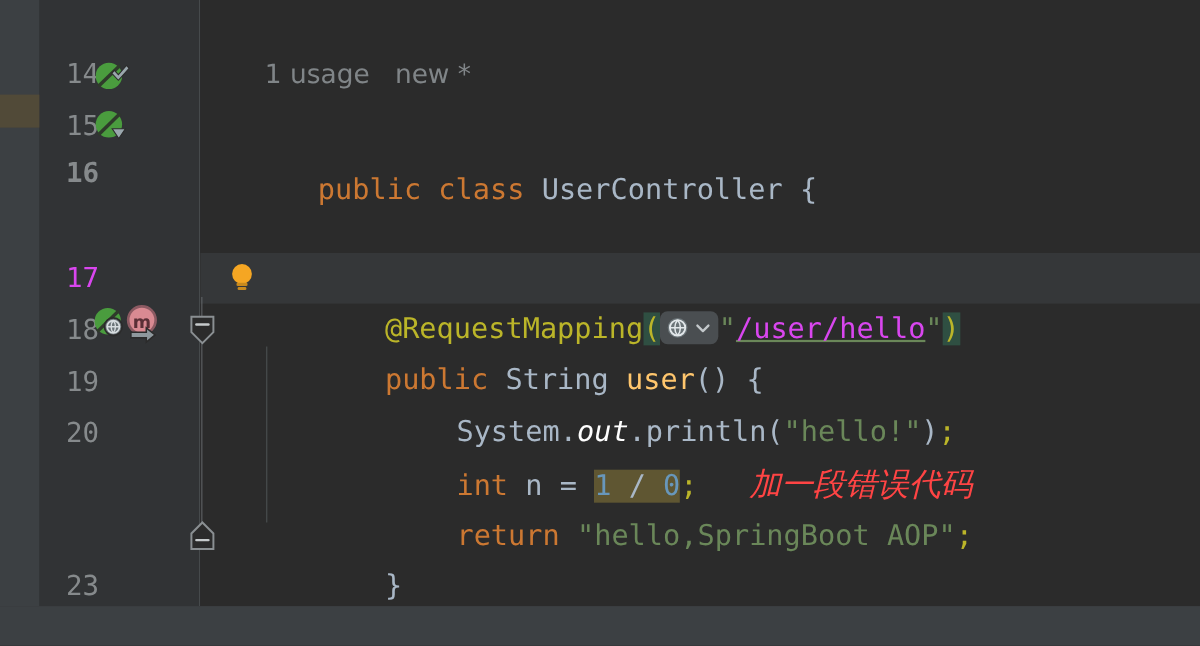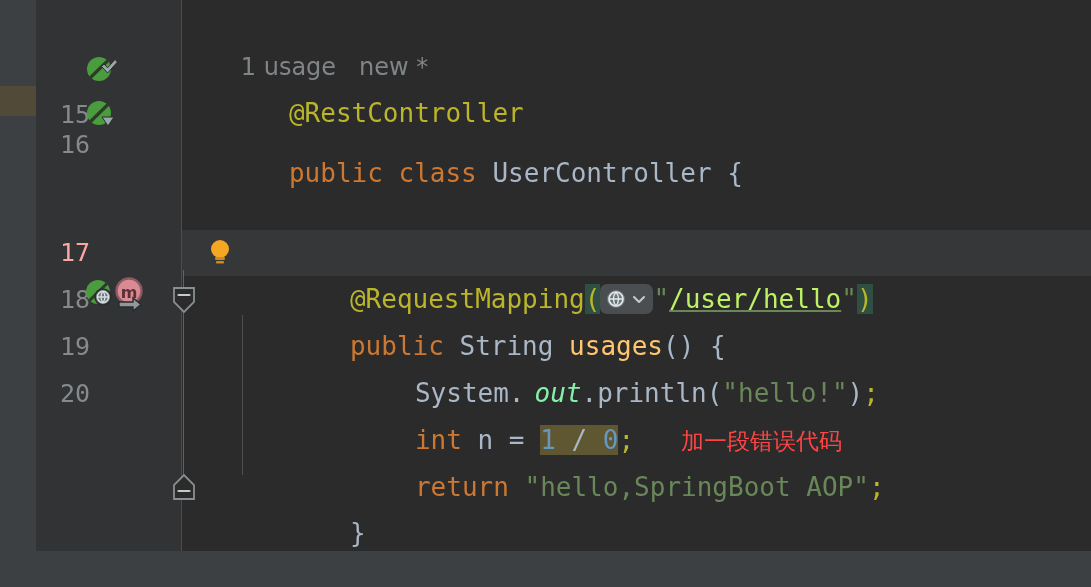--- a/index.html
+++ b/index.html
@@ -50,21 +50,21 @@
 
   
   .row { position: absolute; left: 0; width: 100%; height: 46px; }
 
   .lineno {
     position: absolute; right: 92px;
     font-family: "DejaVu Sans Mono", monospace;
     font-size: 25px; color: #868a8c; line-height: 46px;
     text-align: right; width: 60px;
   }
-  .lineno.current { color: #fca5a5; }
+  .lineno.current { color: #d946ef; }
 
   .row-hl {
     position: absolute; left: 0; top: 0; height: 46px; width: 100%;
     background: #353739;
   }
 
   
   .code-line {
     position: absolute; left: 0; height: 46px; line-height: 46px;
     font-family: "DejaVu Sans Mono", monospace;
@@ -74,24 +74,24 @@
   }
   .pad { padding-left: 13px; }
 
   
   .t-anno   { color: #bbb529; }
   .t-kw     { color: #cc7832; }
   .t-cls    { color: #a9b7c6; }
   .t-meth   { color: #ffc66d; }
   .t-str    { color: #6a8759; }
   .t-num    { color: #6897bb; }
-  .t-field  { color: #86efac; font-style: italic; margin-left: 10px; }
+  .t-field  { color: #ffffff; font-style: italic; }
   .t-plain  { color: #a9b7c6; }
-  .t-err    { color: #ff4444; font-family: "DejaVu Sans", sans-serif; font-size: 23px; }
-  .t-link   { color: #bef264; text-decoration: underline; text-decoration-color: #6a8759; }
+  .t-err    { color: #ff4444; font-family: "DejaVu Sans", sans-serif; font-size: 29px; font-style: italic; }
+  .t-link   { color: #d946ef; text-decoration: underline; text-decoration-color: #6a8759; }
   .brace-hl { background: #2f4f42; }
   .sel-hl   { background: #5f5632; }
 
   
   .hint-row {
     position: absolute; left: 0; height: 46px; line-height: 46px;
     font-family: "DejaVu Sans", sans-serif;
     font-size: 24px; color: #808588;
     white-space: pre;
   }
@@ -128,37 +128,43 @@
 <body>
 
 <div id="root">
 
   <div class="left-strip">
     <div class="left-marker"></div>
   </div>
 
   <div class="gutter">
 
+    <div class="row" style="top:44px;">
+      <div class="lineno">14</div>
+    </div>
     <div class="row" style="top:92px;padding-left:48px;">
       <div class="lineno">15</div>
     </div>
-    <div class="row" style="top:122px;">
+    <div class="row" style="top:134px;font-weight:bold;">
       <div class="lineno">16</div>
     </div>
     <div class="row" style="top:230px;">
       <div class="lineno current">17</div>
     </div>
     <div class="row" style="top:277px;">
       <div class="lineno">18</div>
     </div>
     <div class="row" style="top:324px;">
       <div class="lineno">19</div>
     </div>
     <div class="row" style="top:371px;padding-left:43px;">
       <div class="lineno">20</div>
+    </div>
+    <div class="row" style="top:510px;">
+      <div class="lineno">23</div>
     </div>
 
     <div class="gicon" style="left:48px; top:52px;">
       <svg width="34" height="34" viewBox="0 0 34 34">
         <circle cx="15" cy="17" r="12" fill="#4a9c3e"></circle>
         <path d="M5.5 26.5 L25 7.5" stroke="#2f3a2b" stroke-width="3.2" fill="none"></path>
         <path d="M20 12 l3.6 3.8 L31 7.5 l2.4 2.6 L23.6 21 L17.6 14.6 Z" fill="#9aa7ad" stroke="#2b2b2b" stroke-width="1"></path>
       </svg>
     </div>
 
@@ -189,23 +195,20 @@
 
   </div>
   <div class="gutter-sep"></div>
 
   <div class="code-area">
 
     <div class="hint-row" style="top:-2px; left:13px;">
       <span>1 usage</span><span style="color:#2b2b2b">   </span><span>new *</span>
     </div>
 
-    <div class="code-line pad" style="top:44px;">
-      <span class="t-anno">@RestController</span>
-    </div>
 
     <div class="code-line pad" style="top:104px;">
       <span class="t-kw">public</span><span class="t-plain"> </span><span class="t-kw">class</span><span class="t-plain"> </span><span class="t-cls">UserController</span><span class="t-plain"> </span><span class="t-plain">{</span>
     </div>
 
     <div class="code-line pad" style="top:138px;"></div>
 
     <div class="hint-row" style="top:185px; left:74px;">
       <span>no usages</span><span style="color:#2b2b2b">   </span><span>new *</span>
     </div>
@@ -226,21 +229,21 @@
       <span class="t-anno">@RequestMapping</span><span class="t-anno brace-hl">(</span><span class="inline-widget"><svg width="22" height="22" viewBox="0 0 22 22">
             <circle cx="11" cy="11" r="9" fill="#6b7478"></circle>
             <circle cx="11" cy="11" r="7" fill="none" stroke="#e2e7ea" stroke-width="1.7"></circle>
             <path d="M4 11 h14 M11 4 c-3.4 4-3.4 10 0 14 M11 4 c3.4 4 3.4 10 0 14" stroke="#e2e7ea" stroke-width="1.4" fill="none"></path>
           </svg><svg width="20" height="20" viewBox="0 0 20 20">
             <path d="M5 8 l5 5 5 -5" fill="none" stroke="#c3c8cb" stroke-width="2.1" stroke-linecap="round" stroke-linejoin="round"></path>
           </svg></span><span class="t-str">"</span><span class="t-link">/user/hello</span><span class="t-str">"</span><span class="t-anno brace-hl">)</span>
     </div>
 
     <div class="code-line" style="top:277px; left:74px;">
-      <span class="t-kw">public</span><span class="t-plain"> </span><span class="t-cls">String</span><span class="t-plain"> </span><span class="t-meth">usages</span><span class="t-plain">()</span><span class="t-plain"> </span><span class="t-plain">{</span>
+      <span class="t-kw">public</span><span class="t-plain"> </span><span class="t-cls">String</span><span class="t-plain"> </span><span class="t-meth">user</span><span class="t-plain">()</span><span class="t-plain"> </span><span class="t-plain">{</span>
     </div>
 
     <div class="code-line" style="top:324px; left:139px;">
       <span class="t-cls">System</span><span class="t-plain">.</span><span class="t-field">out</span><span class="t-plain">.</span><span class="t-plain">println</span><span class="t-plain">(</span><span class="t-str">"hello!"</span><span class="t-plain">)</span><span class="t-anno">;</span>
     </div>
 
     <div class="code-line" style="top:371px; left:139px;">
       <span class="t-kw">int</span><span class="t-plain"> </span><span class="t-plain">n</span><span class="t-plain"> </span><span class="t-plain">=</span><span class="t-plain"> </span><span class="sel-hl"><span class="t-num">1</span><span class="t-plain"> </span><span class="t-plain">/</span><span class="t-plain"> </span><span class="t-num">0</span></span><span class="t-anno">;</span><span class="t-plain">   </span><span class="t-err">加一段错误代码</span>
     </div>
 

